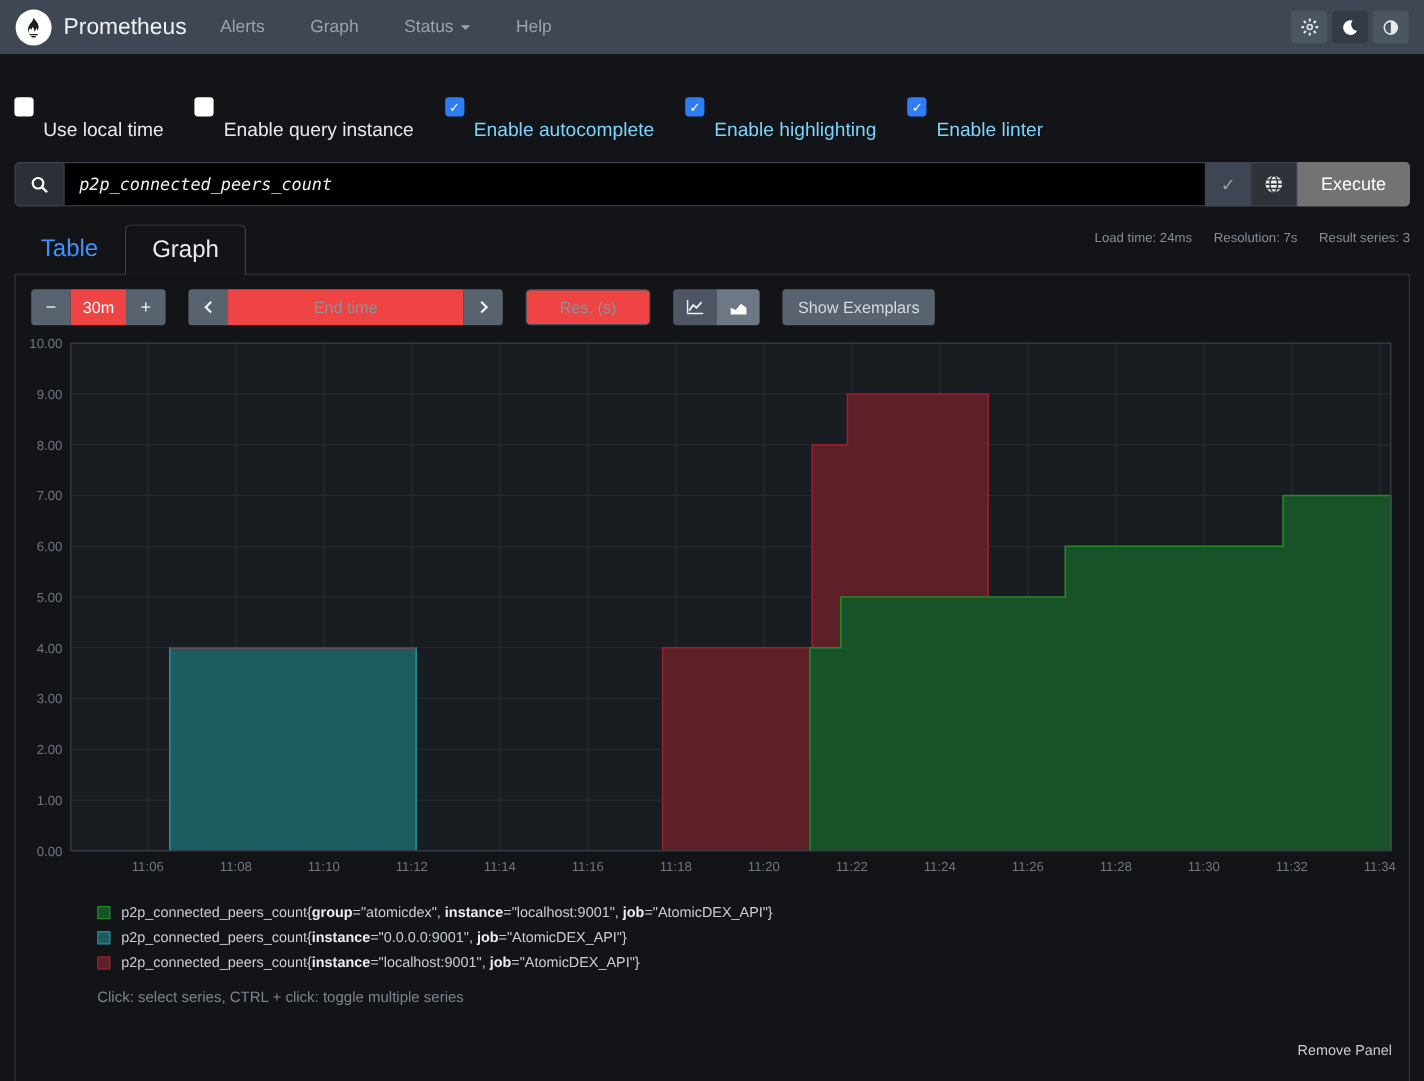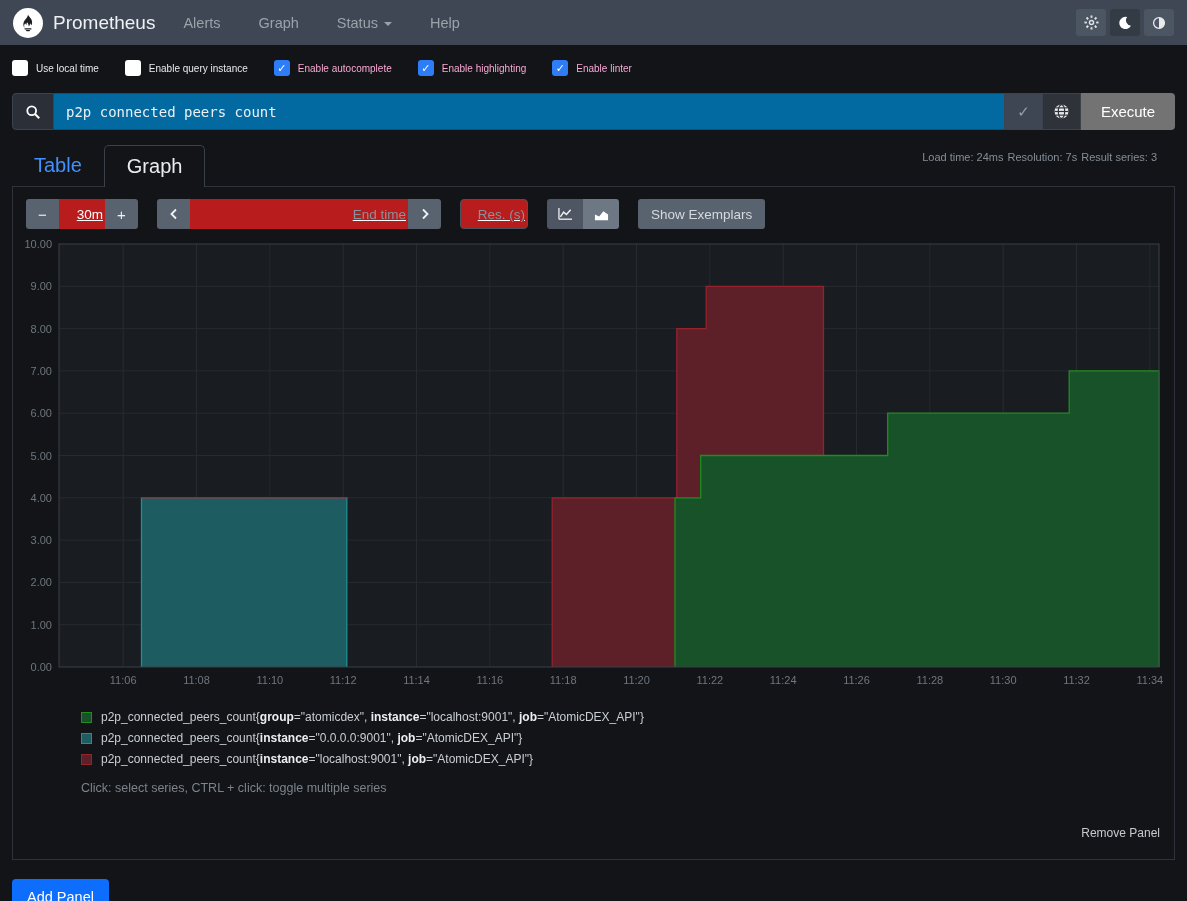--- a/index.html
+++ b/index.html
@@ -18,47 +18,47 @@
   .caret { display:inline-block; margin-left:6px; vertical-align:middle;
            border-left:4px solid transparent; border-right:4px solid transparent; border-top:4px solid #9ba2aa; }
   .nav-right { margin-left:auto; display:flex; gap:4px; }
   .nav-btn { width:30px; height:27px; border:none; border-radius:3px; background:#4c5663; display:flex; align-items:center; justify-content:center; cursor:pointer; padding:0; }
   .nav-btn.active { background:#333b45; }
   
   .opts { display:flex; align-items:center; gap:26px; padding:15px 12px 13px 12px; }
   .opt { display:flex; align-items:center; cursor:pointer; }
   .cb { width:16px; height:16px; border-radius:3px; background:#ffffff; display:flex; align-items:center; justify-content:center; font-size:11px; color:#fff; flex:0 0 auto; }
   .cb.checked { background:#2e7cf6; }
-  .opt .lbl { margin-left:8px; font-size:10px; color:#e7eaed; }
-  .opt.on .lbl { color:#f9a8d4; }
+  .opt .lbl { margin-left:8px; font-size:16px; color:#e7eaed;margin-top:40px; }
+  .opt.on .lbl { color:#7dd3fc; }
   
   .querybar { display:flex; margin:4px 12px 0 12px; height:37px; }
   .q-addon { width:42px; background:#2b3038; border:1px solid #3c434d; border-radius:4px 0 0 4px; display:flex; align-items:center; justify-content:center; }
-  .q-input { flex:1; background:#0369a1; border:1px solid #3c434d; border-left:none; color:#ecf0f3; font-family:"DejaVu Sans Mono", monospace; font-size:14px; padding:12px 12px; outline:none; }
+  .q-input { flex:1; background:#000000; border:1px solid #3c434d; border-left:none; color:#ecf0f3; font-family:"DejaVu Sans Mono", monospace; font-size:14px; padding:12px 12px; outline:none;font-style:italic; }
   .q-check { width:38px; background:#3e4653; border:1px solid #3c434d; border-left:none; color:#98a0aa; font-size:15px; cursor:pointer; }
   .q-globe { width:38px; background:#2e333a; border:1px solid #3c434d; border-left:none; display:flex; align-items:center; justify-content:center; cursor:pointer; }
   .q-exec { width:94px; background:#737373; color:#ffffff; border:none; border-radius:0 4px 4px 0; font-size:15px; cursor:pointer; font-family:inherit; }
   
   .tabsrow { display:flex; align-items:flex-end; margin:15px 12px 0 12px; position:relative; }
   .tab { padding:9px 22px; font-size:20px; cursor:pointer; }
   .tab.inactive { color:#4191ff; }
   .tab.active { color:#e9ecef; background:#121418; border:1px solid #3a4048; border-bottom:none; border-radius:5px 5px 0 0; margin-bottom:-1px; position:relative; z-index:2; }
-  .stats { position:absolute; right:18px; top:6px; display:flex; gap:4px; font-size:11px; color:#858d96; }
+  .stats { position:absolute; right:0; top:6px; display:flex; gap:18px; font-size:11px; color:#858d96; }
   
   .panel { margin:0 12px; border:1px solid #2e333b; position:relative; padding:12px 0 10px 0; }
   .controls { display:flex; gap:19px; padding:0 13px; align-items:center; }
   .grp { display:flex; }
   .cbtn { height:30px; min-width:33px; background:#59626f; border:none; color:#f0f2f4; font-size:15px; display:flex; align-items:center; justify-content:center; cursor:pointer; padding:0 8px; }
   .cbtn.left { border-radius:3px 0 0 3px; }
   .cbtn.right { border-radius:0 3px 3px 0; }
-  .dinput { height:30px; background:#b91c1c; border:none; color:#ffffff; text-align:right; font-size:13.5px; font-family:inherit; outline:none;text-decoration:underline; }
+  .dinput { height:30px; background:#ef4444; border:none; color:#ffffff; text-align:center; font-size:13.5px; font-family:inherit; outline:none; }
   .dinput::placeholder { color:#8b929b; }
   .range-in { width:46px; }
-  .time-in { width:218px; }
-  .res-in { width:68px; border:1px solid #4a525d; border-radius:4px; }
+  .time-in { width:196px; }
+  .res-in { width:104px; border:1px solid #4a525d; border-radius:4px; }
   .tgl { width:36px; height:30px; border:none; display:flex; align-items:center; justify-content:center; cursor:pointer; padding:0; }
   .tgl.line { background:#4d5662; border-radius:3px 0 0 3px; }
   .tgl.stack { background:#6e7784; border-radius:0 3px 3px 0; }
   .exemplars { height:30px; background:#59626f; border:none; border-radius:3px; color:#d4d9de; font-size:13.5px; padding:0 13px; cursor:pointer; font-family:inherit; }
   
   .chartwrap { margin:9px 1px 0 1px; }
   .tick { fill:#6f767e; font-size:11px; font-family:"Liberation Sans", sans-serif; }
   
   .legend { margin:16px 0 0 68px; display:flex; flex-direction:column; gap:7px; }
   .lrow { display:flex; align-items:center; cursor:pointer; }

